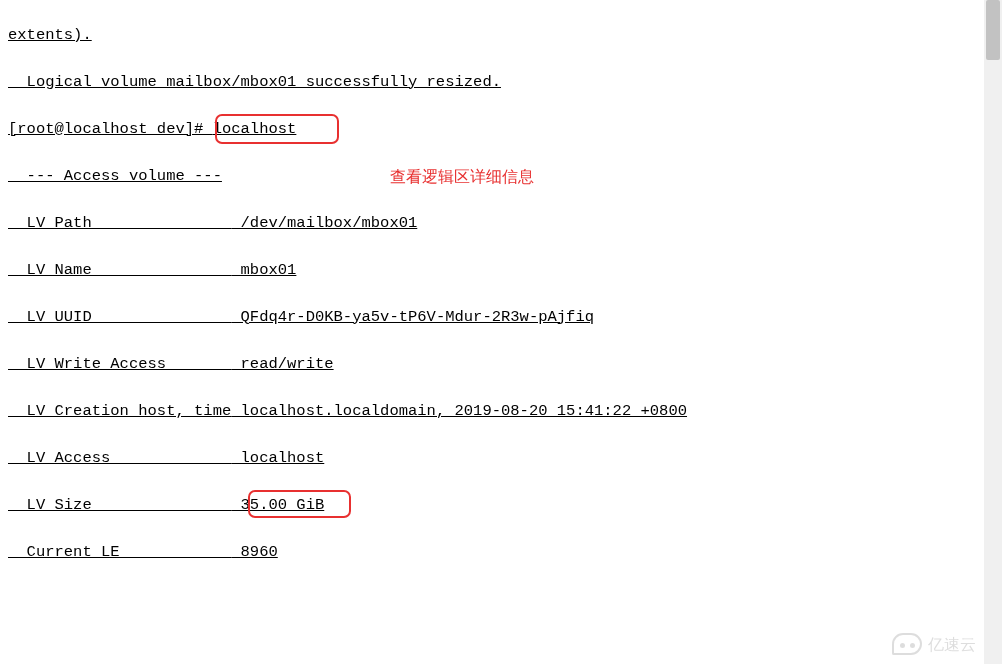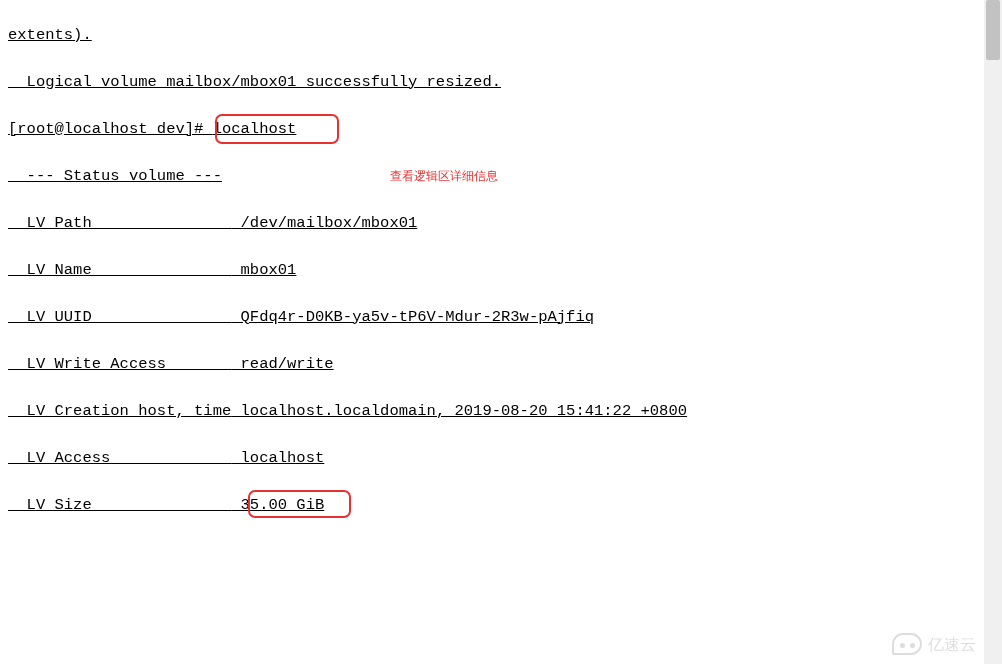--- a/index.html
+++ b/index.html
@@ -46,21 +46,21 @@
       top: -4px;
       width: 103px;
       height: 28px;
     }
     .red-text {
       color: #e83030;
       position: absolute;
       left: 382px;
       top: 0;
       font-family: "Microsoft YaHei", sans-serif;
-      font-size: 12px;
+      font-size: 16px;
     }
     .scrollbar {
       position: absolute;
       right: 0;
       top: 0;
       width: 18px;
       height: 100%;
       background: #f0f0f0;
     }
     .scrollbar-thumb {
@@ -115,28 +115,29 @@
       color: #888;
     }
   </style>
 </head>
 <body>
 
 <div class="terminal">
 <div class="line">extents).</div>
 <div class="line">  Logical volume mailbox/mbox01 successfully resized.</div>
 <div class="line"><span>[root@localhost dev]# </span><span>localhost</span><span class="red-box box-cmd"></span></div>
-<div class="line"><span>  --- Status volume ---</span><span class="red-text">查看逻辑区详细信息</span></div>
+<div class="line"><span>  --- Access volume ---</span><span class="red-text">查看逻辑区详细信息</span></div>
 <div class="line"><span>  LV Path               </span><span> /dev/mailbox/mbox01</span></div>
 <div class="line"><span>  LV Name               </span><span> mbox01</span></div>
 <div class="line"><span>  LV UUID               </span><span> QFdq4r-D0KB-ya5v-tP6V-Mdur-2R3w-pAjfiq</span></div>
 <div class="line"><span>  LV Write Access       </span><span> read/write</span></div>
 <div class="line"><span>  LV Creation host, time</span><span> localhost.localdomain, 2019-08-20 15:41:22 +0800</span></div>
 <div class="line"><span>  LV Access             </span><span> localhost</span></div>
 <div class="line"><span>  LV Size               </span><span> 35.00 GiB</span><span class="red-box box-size"></span></div>
+<div class="line"><span>  Current LE            </span><span> 8960</span></div>
 
 
 
 
 
 
 
 
 
 

